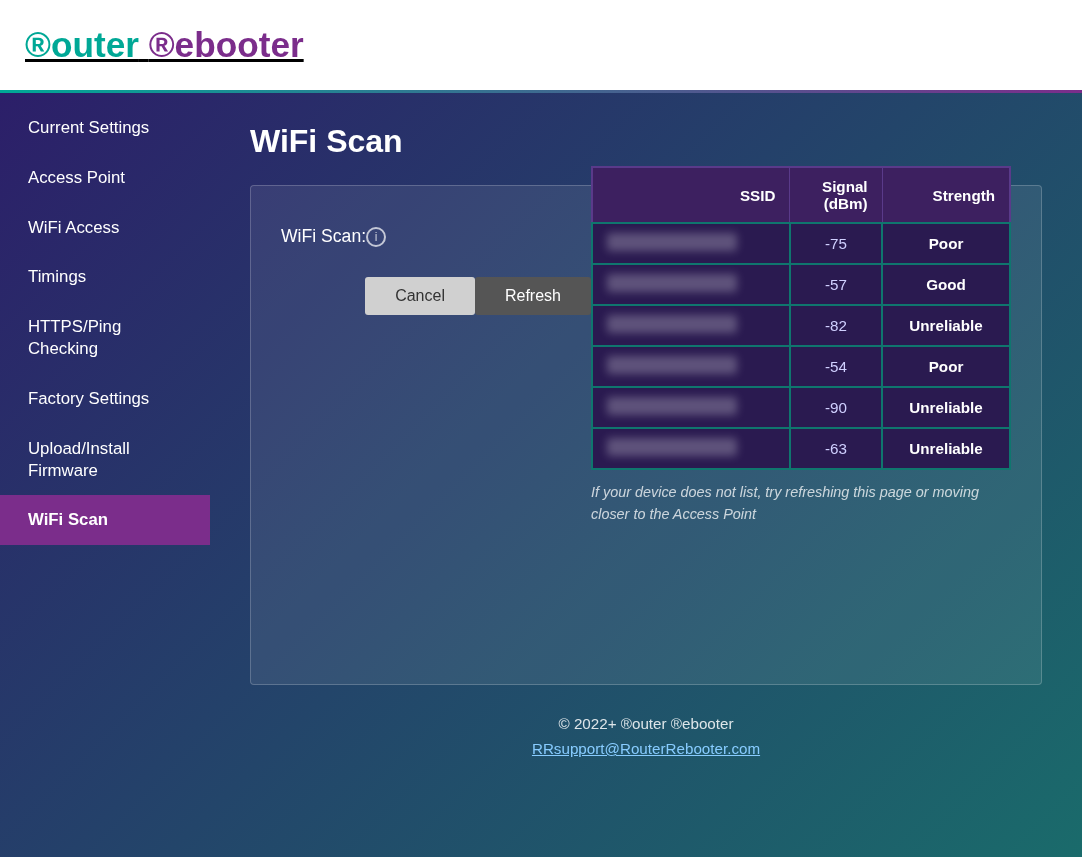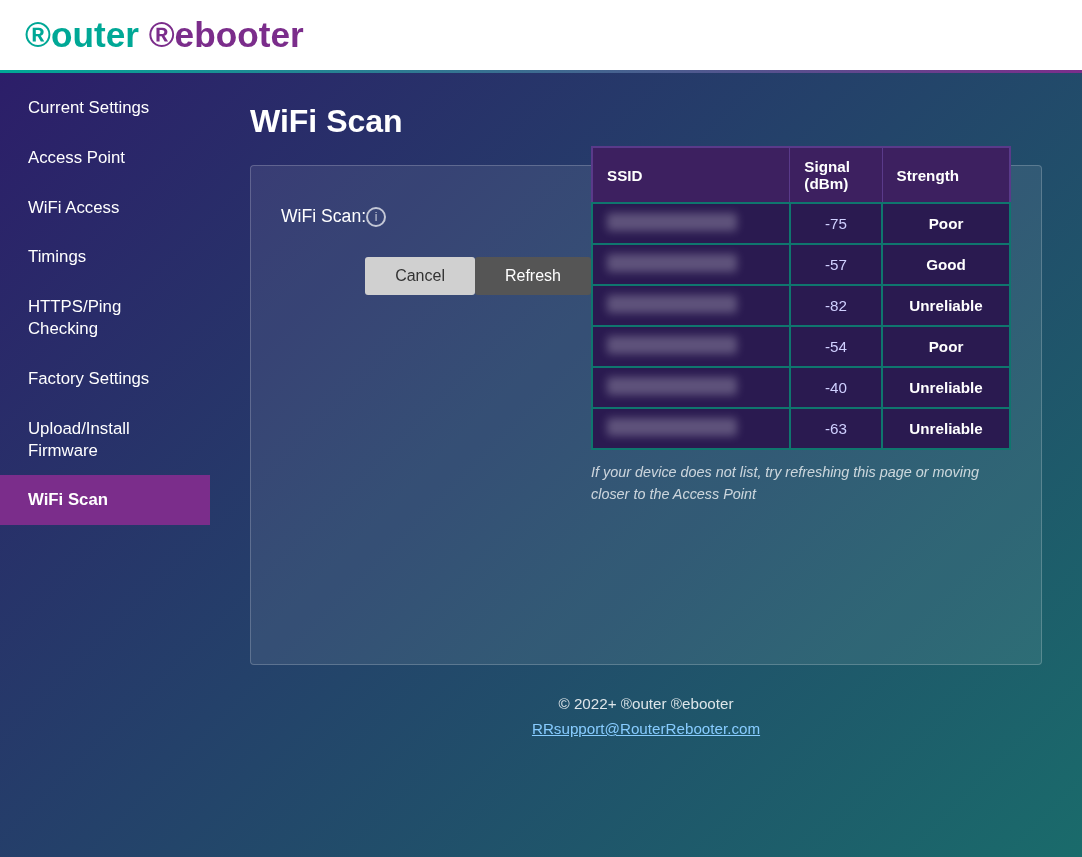--- a/index.html
+++ b/index.html
@@ -6,22 +6,23 @@
     body {
       font-family: Arial, sans-serif;
       background: linear-gradient(135deg, #2d1b69 0%, #1a6b6b 100%);
       min-height: 857px;
       min-width: 1082px;
     }
 
     
     .header {
       background: white;
-      padding: 15px 25px;
+      padding: 25px 25px;
       display: flex;
+      text-decoration: underline;
     }
     .header-title {
       font-size: 2.2rem;
       font-weight: bold;
       color: #333;
     }
     .header-title .r1 { color: #00a896; }
     .header-title .r2 { color: #7b2d8b; }
     .header-divider {
       height: 3px;
@@ -105,21 +106,21 @@
     }
     .wifi-table {
       border-collapse: collapse;
       width: 420px;
       border: 2px solid #5a3a8a;
     }
     .wifi-table th {
       background: #3d2060;
       color: white;
       padding: 10px 14px;
-      text-align: left;
+      text-align: right;
       font-size: 0.95rem;
       border: 1px solid #5a3a8a;
     }
     .wifi-table td {
       background: #2a1a50;
       color: white;
       padding: 9px 14px;
       border: 2px solid #0f766e;
       font-size: 0.95rem;
     }
@@ -268,21 +269,21 @@
                 <td class="signal">-82</td>
                 <td class="strength strength-unreliable">Unreliable</td>
               </tr>
               <tr>
                 <td style="cursor: pointer;"><span class="ssid-blurred"></span></td>
                 <td class="signal">-54</td>
                 <td class="strength strength-poor">Poor</td>
               </tr>
               <tr>
                 <td style="cursor: pointer;"><span class="ssid-blurred"></span></td>
-                <td class="signal">-40</td>
+                <td class="signal">-90</td>
                 <td class="strength strength-unreliable">Unreliable</td>
               </tr>
               <tr>
                 <td style="cursor: pointer;"><span class="ssid-blurred"></span></td>
                 <td class="signal">-63</td>
                 <td class="strength strength-unreliable">Unreliable</td>
               </tr>
             </tbody>
         </table>
 

